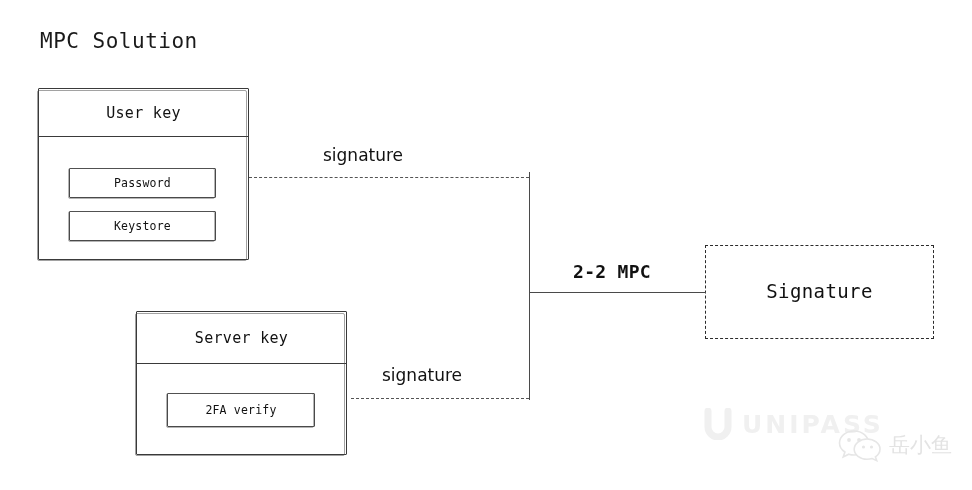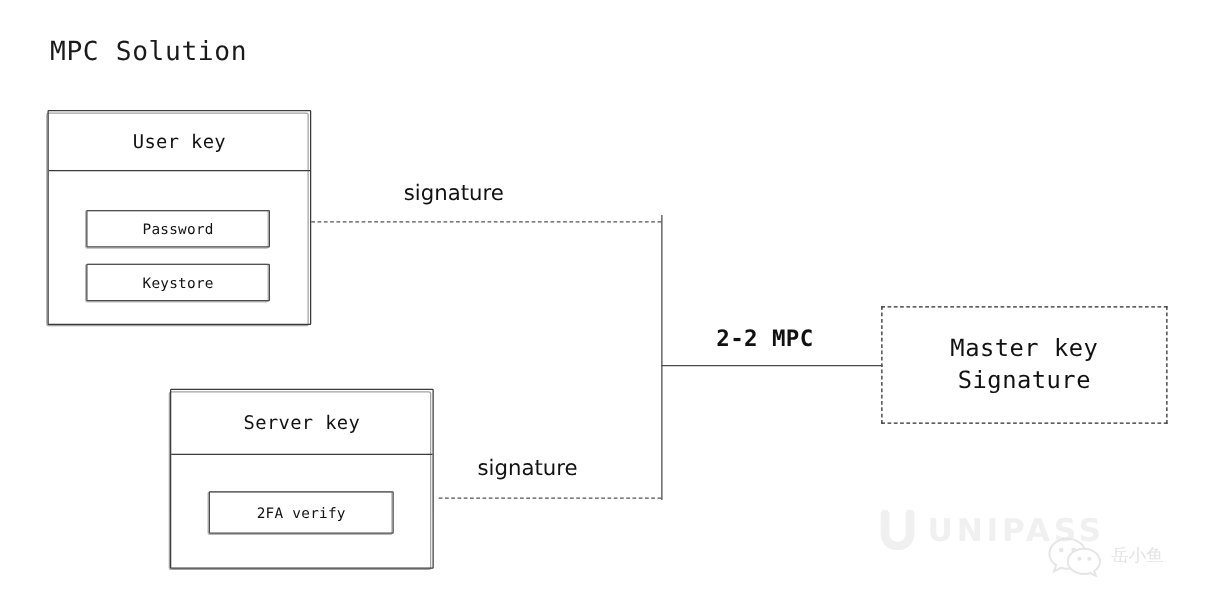--- a/index.html
+++ b/index.html
@@ -169,21 +169,21 @@
     position: absolute;
     left: 838px;
     top: 428px;
     display: flex;
     align-items: center;
     gap: 7px;
     pointer-events: none;
   }
   #wechat-watermark .wm-cn {
     font-family: Liberation Sans, sans-serif;
-    font-size: 14px;
+    font-size: 21px;
     color: #e3e3e3;
     white-space: nowrap;
   }
 </style>
 </head>
 <body>
 
 <div id="canvas">
 
   <div id="diagram-title">MPC Solution</div>
@@ -203,21 +203,20 @@
   <div class="sketch-box" style="left:136px; top:311px; width:211px; height:144px;">
     <div class="box-header" style="height:52px;">
       <span>Server key</span>
     </div>
     <div class="inner-box" style="left:30px; top:81px; width:148px; height:34px;">
       <span>2FA verify</span>
     </div>
   </div>
 
   <div class="dashed-box" style="left:705px; top:245px; width:229px; height:94px;">
-    <div>Master key</div>
     <div>Signature</div>
   </div>
 
   <div class="conn-dashed-h" style="left:249px; top:177px; width:280px;"></div>
   <div class="conn-label" style="left:323px; top:145px;">signature</div>
 
   <div class="conn-dashed-h" style="left:351px; top:398px; width:178px;"></div>
   <div class="conn-label" style="left:382px; top:365px;">signature</div>
 
   <div class="conn-solid-v" style="left:529px; top:172px; height:228px;"></div>

